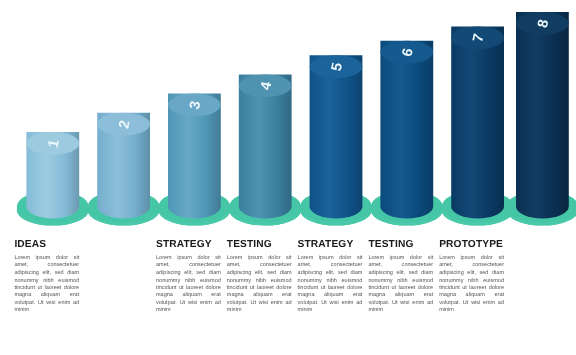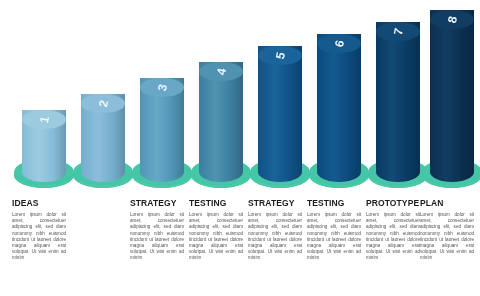--- a/index.html
+++ b/index.html
@@ -155,19 +155,15 @@
         <div class="desc">Lorem ipsum dolor sit amet, consectetuer adipiscing elit, sed diam nonummy nibh euismod tincidunt ut laoreet dolore magna aliquam erat volutpat. Ut wisi enim ad minim</div>
       </div>
       <div class="lcol" style="left: 307px;">
         <div class="title">TESTING</div>
         <div class="desc">Lorem ipsum dolor sit amet, consectetuer adipiscing elit, sed diam nonummy nibh euismod tincidunt ut laoreet dolore magna aliquam erat volutpat. Ut wisi enim ad minim</div>
       </div>
       <div class="lcol" style="left: 366px;">
         <div class="title">PROTOTYPE</div>
         <div class="desc">Lorem ipsum dolor sit amet, consectetuer adipiscing elit, sed diam nonummy nibh euismod tincidunt ut laoreet dolore magna aliquam erat volutpat. Ut wisi enim ad minim</div>
       </div>
-      <div class="lcol" style="left: 420px;">
-        <div class="title">PLAN</div>
-        <div class="desc">Lorem ipsum dolor sit amet, consectetuer adipiscing elit, sed diam nonummy nibh euismod tincidunt ut laoreet dolore magna aliquam erat volutpat. Ut wisi enim ad minim</div>
-      </div>
     </div>
 
 </div>
 
 </body></html>

